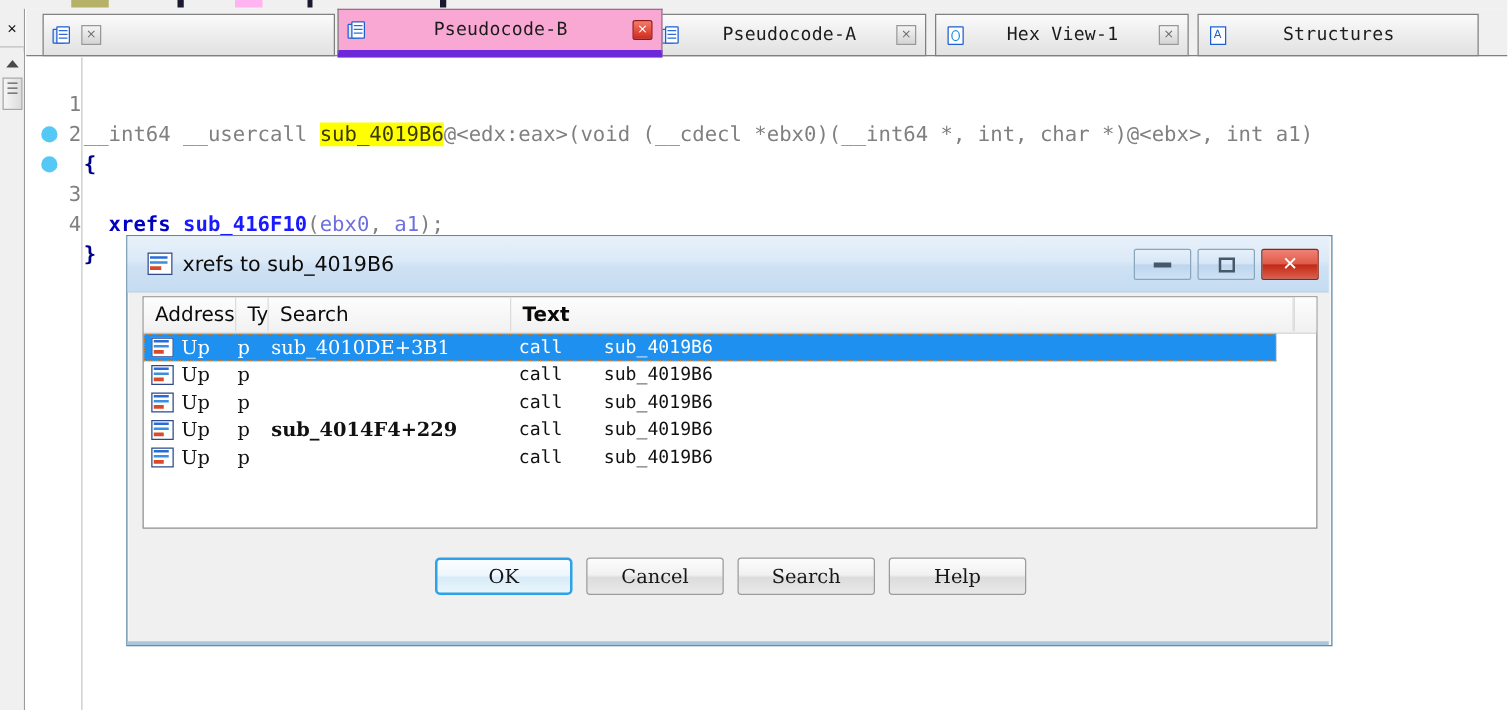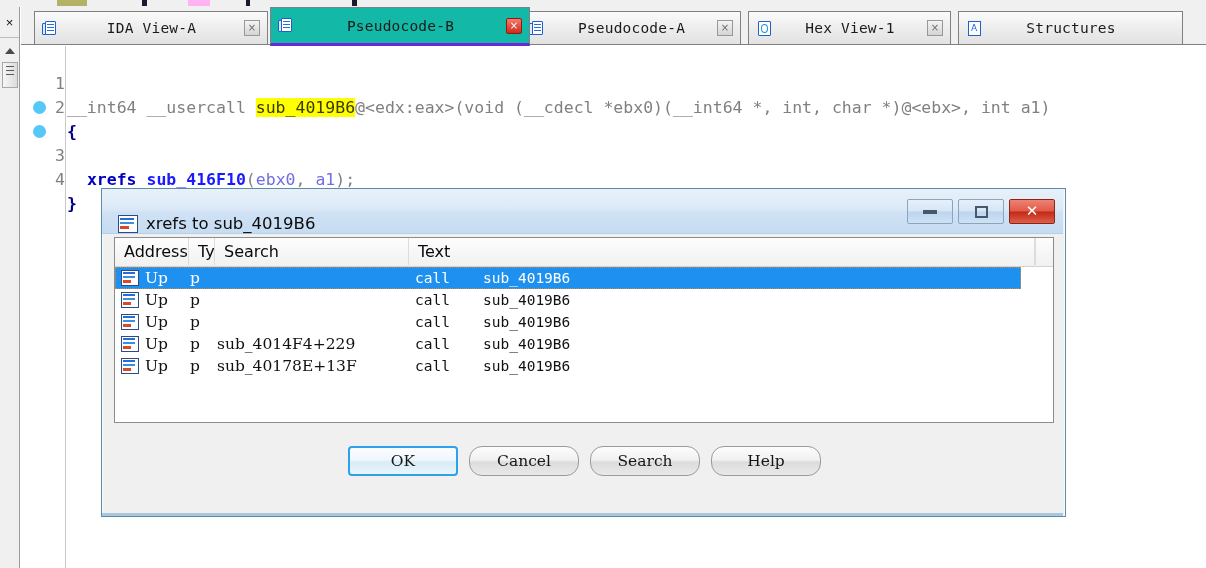--- a/index.html
+++ b/index.html
@@ -29,21 +29,21 @@
   .vscroll-thumb i { display: block; height: 1px; background: #5a5a5a; margin: 3px 3px 0 3px; }
 
   
   .tabbar { position: absolute; left: 21px; top: 7px; width: 1185px; height: 38px; background: #f0f0f0; }
   .tabbar:after { content:""; position:absolute; left:0; bottom:0; width:100%; height:1px; background:#808080; }
   .tab { position: absolute; top: 4px; height: 34px; box-sizing: border-box;
      background: linear-gradient(to bottom, #fbfbfb 0%, #ededed 50%, #e2e2e2 100%);
      border: 1px solid #808080; border-bottom: 1px solid #808080;
      display: flex; align-items: center; gap: 6px; padding: 0 7px;
      font-family: "DejaVu Sans Mono", monospace; font-size: 14.5px; color: #1b1b1b; }
-  .tab.active { top: 0; height: 39px; background: #14b8a6; border-bottom: 3px solid #6d28d9; z-index: 5; }
+  .tab.active { top: 0; height: 39px; background: #f9a8d4; border-bottom: 6px solid #6d28d9; z-index: 5; }
   .tab .tablabel { flex: 1; text-align: center; white-space: nowrap; letter-spacing: .2px; }
 
   .tabicon { width: 17px; height: 17px; position: relative; flex: none; }
   .tabicon .doc { position:absolute; left:3px; top:1px; width:11px; height:14px; background:#ffffff; border:1.4px solid #1f5fd0; box-sizing:border-box; border-radius:1px;}
   .tabicon .doc2 { position:absolute; left:0px; top:3px; width:10px; height:12px; background:#dfe9fb; border:1.4px solid #1f5fd0; box-sizing:border-box; border-radius:1px;}
   .tabicon .ln { position:absolute; background:#2a6bd8; height:1.4px; left:5px; width:7px; }
   .tabicon.hex .ring { position:absolute; left:2px; top:1px; width:13px; height:15px; border:1.6px solid #1f5fd0; box-sizing:border-box; background:#fff; border-radius:1px;}
   .tabicon.hex .ring2 { position:absolute; left:5px; top:4px; width:7px; height:9px; border:1.6px solid #1f8fd8; box-sizing:border-box; border-radius:50%;}
   .tabicon.struct .sq { position:absolute; left:2px; top:1px; width:13px; height:15px; border:1.6px solid #1f5fd0; box-sizing:border-box; background:#fff;}
   .tabicon.struct .a { position:absolute; left:5px; top:3px; font-size:9px; color:#1f5fd0; font-family:"DejaVu Sans", sans-serif; line-height:10px;}
@@ -68,21 +68,21 @@
   .var { color: #6f6fdf; }
   .hl { background: #ffff00; color: #3a3a00; }
   .brace { color: #00008b; font-weight: bold; }
 
   
   .dialog { position: absolute; left: 101px; top: 188px; width: 963px; height: 327px;
      border: 1px solid #5d8caa; background: #f0f0f0;
      box-shadow: 0 0 0 1px rgba(255,255,255,.6) inset; }
   .dlg-titlebar { position: absolute; left: 0; top: 0; width: 961px; height: 44px;
      background: linear-gradient(to bottom,#e8f1fa 0%, #dbe9f7 45%, #cfe1f4 55%, #c5dcf2 100%);
-     border-bottom: 1px solid #b5cfe6; display: flex; align-items: flex-end; }
+     border-bottom: 1px solid #b5cfe6; display: flex; align-items: center; }
   .dlg-icon { width: 20px; height: 18px; margin-left: 16px; position: relative; flex: none; }
   .dlg-icon .frame { position:absolute; inset:0; background:#ffffff; border:1.4px solid #2a4a8a; box-sizing:border-box;}
   .dlg-icon .bar1 { position:absolute; left:2px; top:3px; width:14px; height:2px; background:#2a6bd8;}
   .dlg-icon .bar2 { position:absolute; left:2px; top:7px; width:14px; height:2px; background:#3b8fe0;}
   .dlg-icon .bar3 { position:absolute; left:2px; top:11px; width:9px; height:3px; background:#d94a2a;}
   .dlg-title { margin-left: 8px; font-family: "DejaVu Sans", sans-serif; font-size: 16.5px; color: #0b0b0b; }
 
   .winbtns { position: absolute; right: 8px; top: 10px; display: flex; gap: 5px; }
   .winbtn { width: 46px; height: 25px; box-sizing: border-box; border: 1px solid #8aa6bd; border-radius: 2px;
      display: flex; align-items: center; justify-content: center;
@@ -109,21 +109,21 @@
   .xicon .frame { position:absolute; inset:0; background:#ffffff; border:1.4px solid #2a4a8a; box-sizing:border-box;}
   .xicon .b1 { position:absolute; left:2px; top:2px; width:12px; height:2px; background:#2a6bd8;}
   .xicon .b2 { position:absolute; left:2px; top:6px; width:12px; height:2px; background:#3b8fe0;}
   .xicon .b3 { position:absolute; left:2px; top:10px; width:8px; height:3px; background:#d94a2a;}
   .cell { position: absolute; top: 0; height: 22px; line-height: 22px; white-space: nowrap;
      font-family: "DejaVu Serif", serif; font-size: 15.5px; color: #111111; }
   .row.sel .cell { color: #ffffff; }
   .cell.mono { font-family: "DejaVu Sans Mono", monospace; font-size: 14.5px; }
 
   
-  .btn { position: absolute; height: 30px; box-sizing: border-box; border: 1px solid #9b9b9b; border-radius: 13px;
+  .btn { position: absolute; height: 30px; box-sizing: border-box; border: 1px solid #9b9b9b; border-radius: 3px;
      background: linear-gradient(to bottom,#fcfcfc 0%,#f1f1f1 46%,#dcdcdc 54%,#e9e9e9 100%);
      display: flex; align-items: center; justify-content: center;
      font-family: "DejaVu Serif", serif; font-size: 15.5px; color: #161616; }
   .btn.focus { border: 2px solid #2da2e8; border-radius: 4px;
      background: linear-gradient(to bottom,#fbfdff 0%,#eef7fd 46%,#d8ecf8 54%,#e9f5fc 100%); }
 
   .statusbar { position: absolute; left: 12px; bottom: 9px; width: 940px; height: 26px;
      background: #f1f1f1; border-top: 1px solid #d6d6d6; display: flex; align-items: center;
      padding-left: 12px; box-sizing: border-box;
      font-family: "DejaVu Sans", sans-serif; font-size: 16px; color: #0c0c0c; }
@@ -160,21 +160,20 @@
 
   <div class="tabbar" id="tabbar">
       <div class="tab" style="left: 13px; width: 234px;">
         <span class="tabicon">
           <span class="doc2"></span>
           <span class="doc"></span>
           <span class="ln" style="top:4px"></span>
           <span class="ln" style="top:7px"></span>
           <span class="ln" style="top:10px"></span>
         </span>
-        <span class="tablabel">IDA View-A</span>
         <span class="tabclose grey">×</span>
       </div>
       <div class="tab active" style="left: 249px; width: 260px;">
         <span class="tabicon">
           <span class="doc2"></span>
           <span class="doc"></span>
           <span class="ln" style="top:4px"></span>
           <span class="ln" style="top:7px"></span>
           <span class="ln" style="top:10px"></span>
         </span>
@@ -258,33 +257,33 @@
           </span>
       </span>
     </div>
 
     <div class="listpanel">
       <div class="listheader" id="listheader">
         <div class="hscroll"></div>
       <div class="hcell" style="left: 0px; width: 74px;">Address</div>
           <div class="hcell" style="left: 74px; width: 26px;">Ty</div>
           <div class="hcell" style="left: 100px; width: 194px;">Search</div>
-          <div class="hcell" style="left: 294px; width: 626px;">Text</div>
+          <div class="hcell" style="left: 294px; width: 626px; font-weight: bold;">Text</div>
         </div>
       <div class="listbody" id="listbody">
           <div class="row sel" style="top: 0px;">
             <span class="xicon">
               <span class="frame"></span>
               <span class="b1"></span>
               <span class="b2"></span>
               <span class="b3"></span>
             </span>
             <span class="cell" style="left: 30px;">Up</span>
             <span class="cell" style="left: 75px;">p</span>
-            <span class="cell" style="left: 102px; margin-top: 18px;">sub_4010DE+3B1</span>
+            <span class="cell" style="left: 102px;">sub_4010DE+3B1</span>
             <span class="cell mono" style="left: 300px;">call</span>
             <span class="cell mono" style="left: 368px;">sub_4019B6</span>
           </div>
           <div class="row" style="top: 22px;">
             <span class="xicon">
               <span class="frame"></span>
               <span class="b1"></span>
               <span class="b2"></span>
               <span class="b3"></span>
             </span>
@@ -307,34 +306,33 @@
           </div>
           <div class="row" style="top: 66px;">
             <span class="xicon">
               <span class="frame"></span>
               <span class="b1"></span>
               <span class="b2"></span>
               <span class="b3"></span>
             </span>
             <span class="cell" style="left: 30px;">Up</span>
             <span class="cell" style="left: 75px;">p</span>
-            <span class="cell" style="left: 102px;">sub_4014F4+229</span>
+            <span class="cell" style="left: 102px; font-weight: bold;">sub_4014F4+229</span>
             <span class="cell mono" style="left: 300px;">call</span>
             <span class="cell mono" style="left: 368px;">sub_4019B6</span>
           </div>
           <div class="row" style="top: 88px;">
             <span class="xicon">
               <span class="frame"></span>
               <span class="b1"></span>
               <span class="b2"></span>
               <span class="b3"></span>
             </span>
             <span class="cell" style="left: 30px;">Up</span>
             <span class="cell" style="left: 75px;">p</span>
-            <span class="cell" style="left: 102px;">sub_40178E+13F</span>
             <span class="cell mono" style="left: 300px;">call</span>
             <span class="cell mono" style="left: 368px;">sub_4019B6</span>
           </div>
         </div>
     </div>
 
     <div id="dlgbuttons">
         <div class="btn focus" style="left: 246px; top: 257px; position: absolute; width: 110px;">OK</div>
         <div class="btn" style="left: 367px; top: 257px; position: absolute; width: 110px;">Cancel</div>
         <div class="btn" style="left: 488px; top: 257px; position: absolute; width: 110px;">Search</div>

